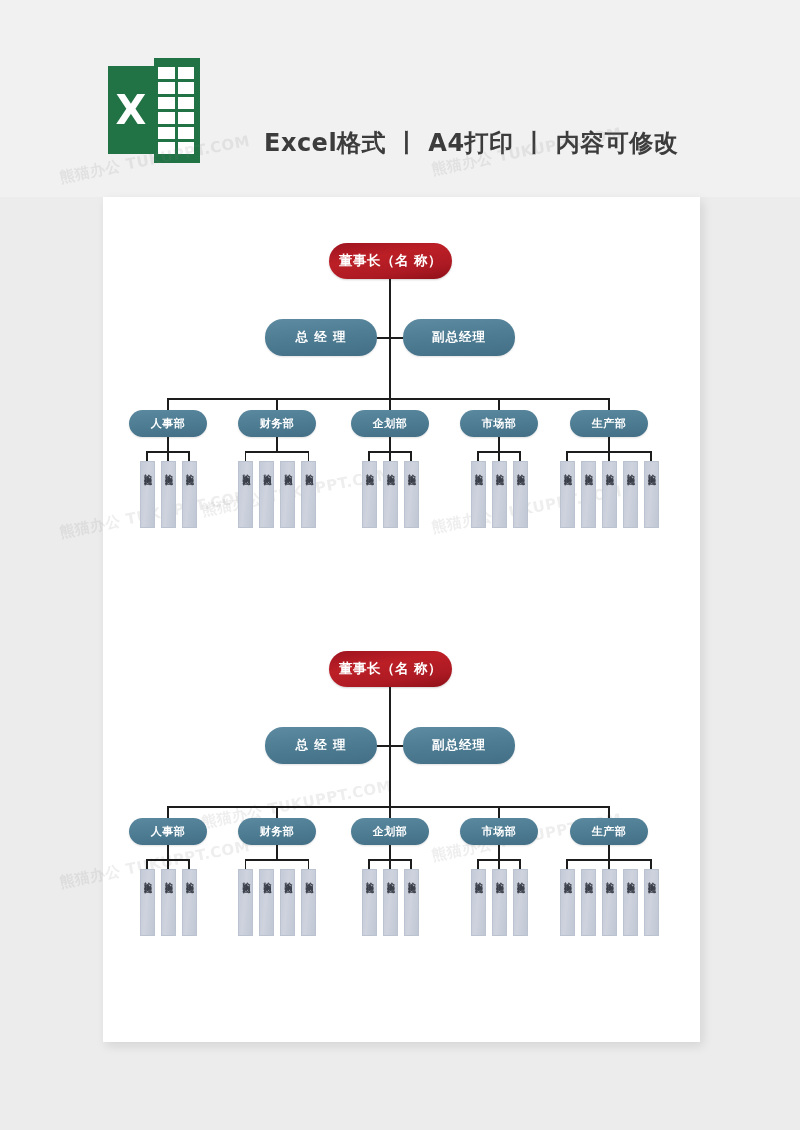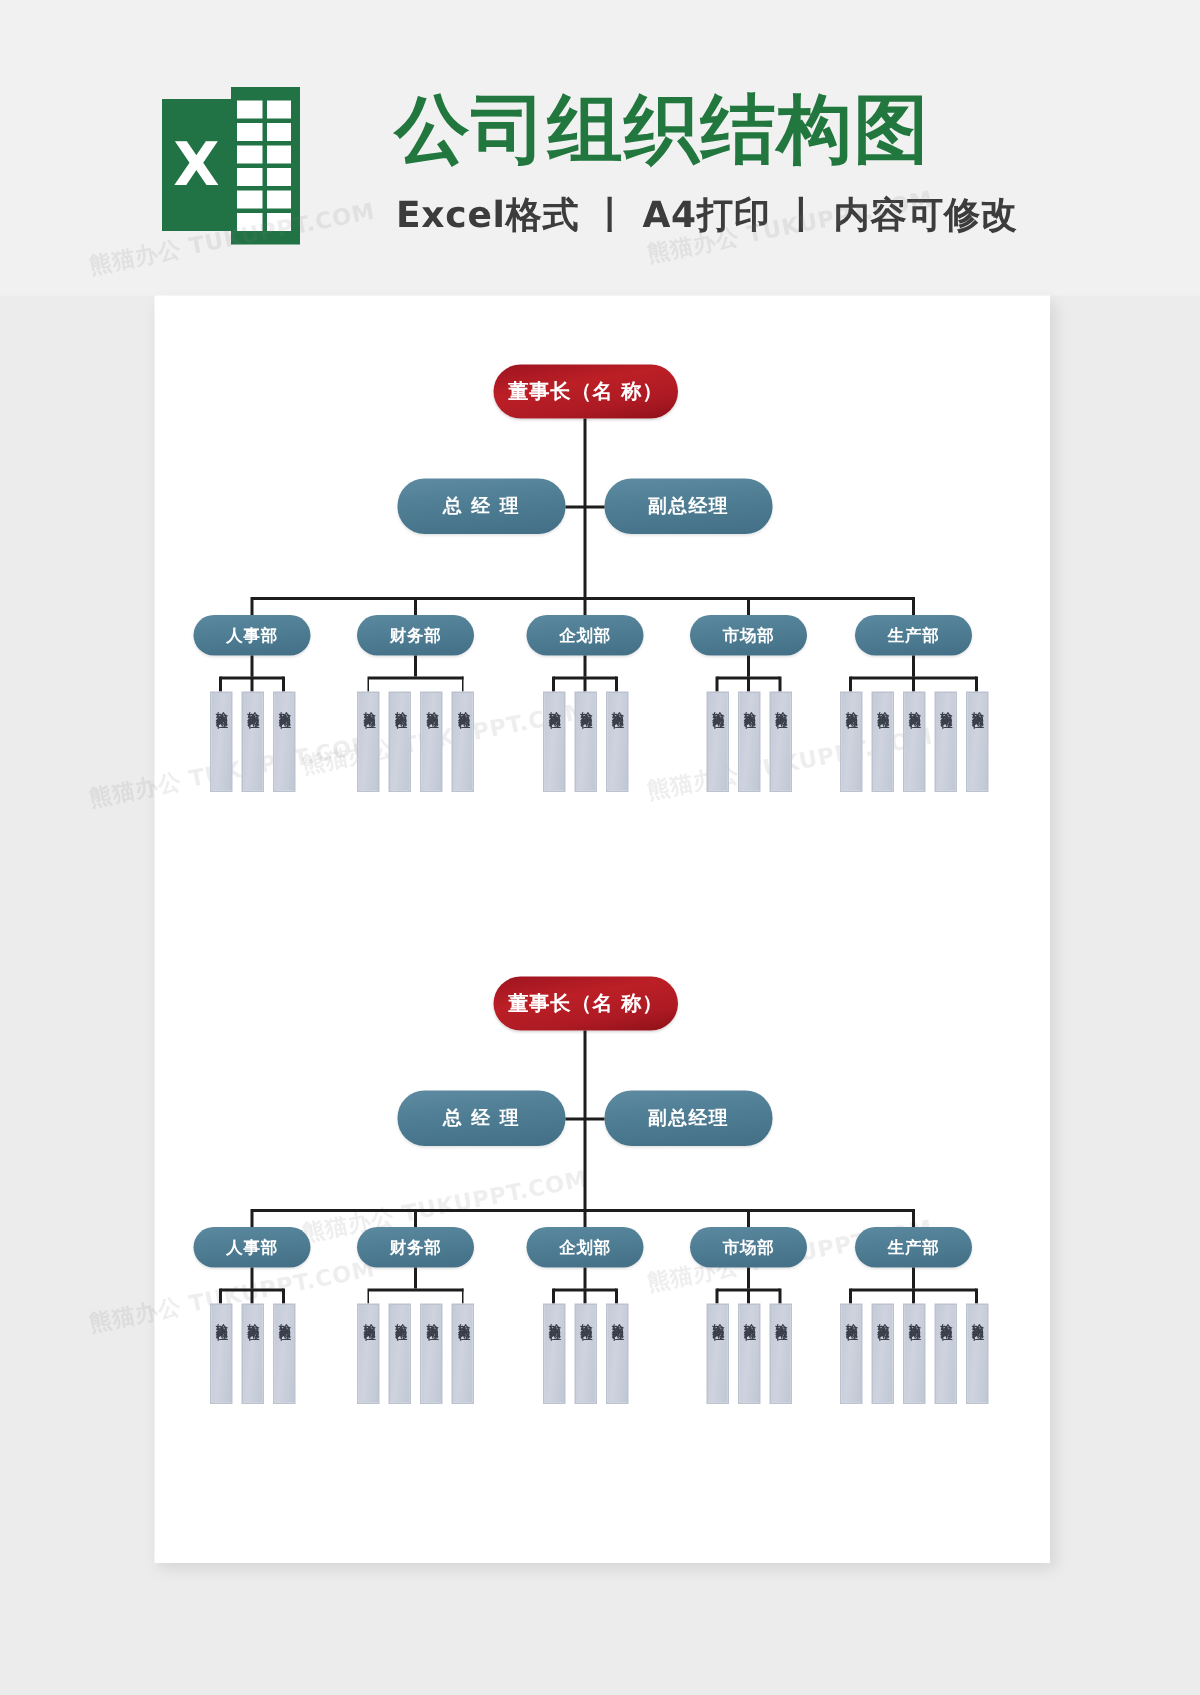--- a/index.html
+++ b/index.html
@@ -185,21 +185,20 @@
           <div class="logo-grid-cell"></div>
         </div>
         <div class="logo-grid-row">
           <div class="logo-grid-cell"></div>
           <div class="logo-grid-cell"></div>
         </div>
       </div>
     </div>
   </div>
 
-  <div class="title">公司组织结构图</div>
   <div class="subtitle">Excel格式 丨 A4打印 丨 内容可修改</div>
 </div>
 
 <div class="page-card"></div>
 
 <div class="wm" style="left:58px;  top:150px;">熊猫办公 TUKUPPT.COM</div>
 <div class="wm" style="left:430px; top:142px;">熊猫办公 TUKUPPT.COM</div>
 <div class="wm" style="left:58px;  top:505px;">熊猫办公 TUKUPPT.COM</div>
 <div class="wm" style="left:200px; top:483px;">熊猫办公 TUKUPPT.COM</div>
 <div class="wm" style="left:430px; top:500px;">熊猫办公 TUKUPPT.COM</div>

